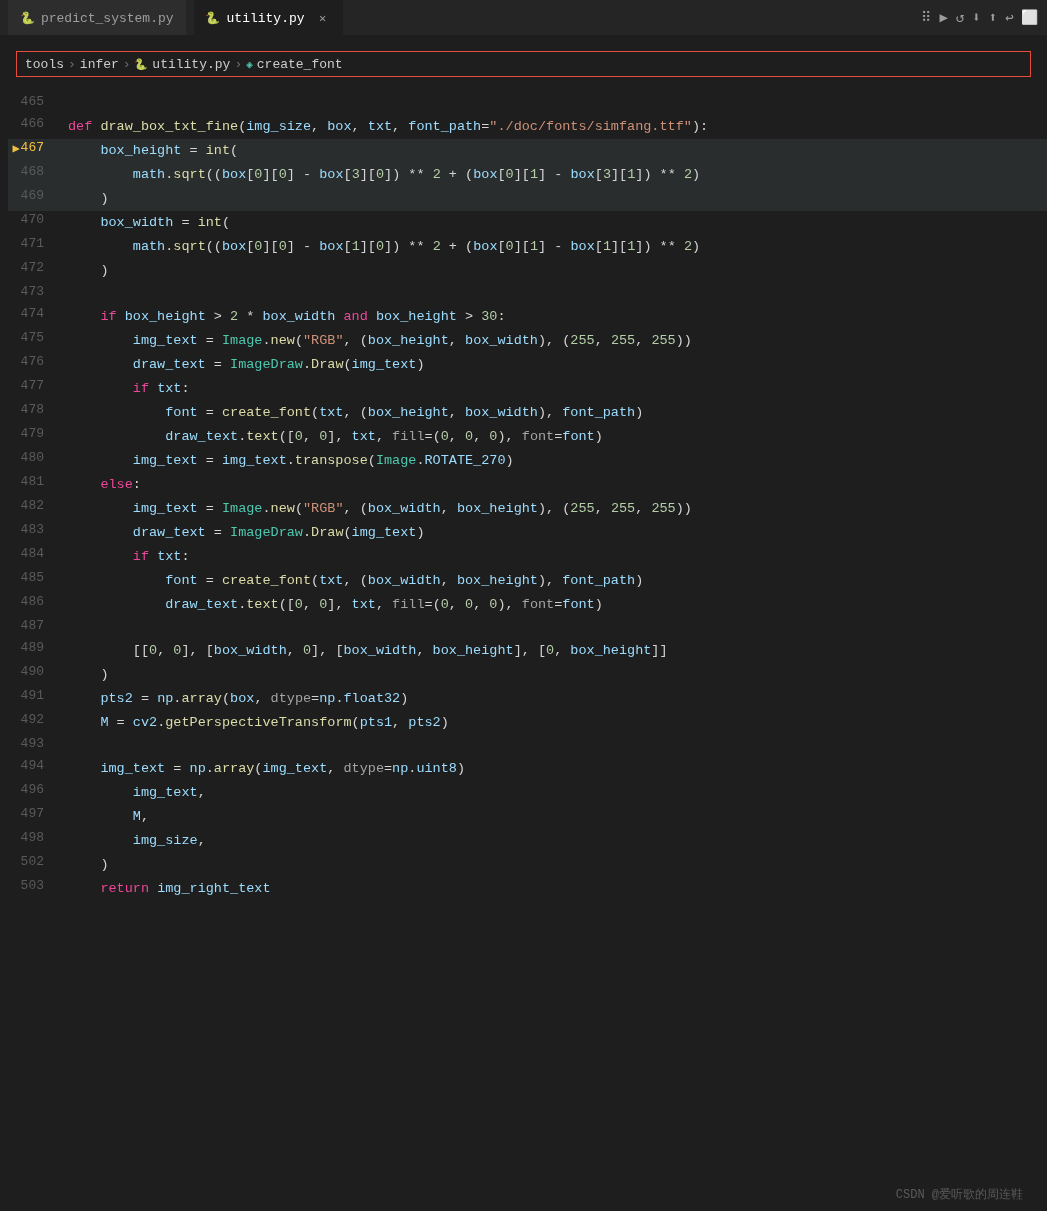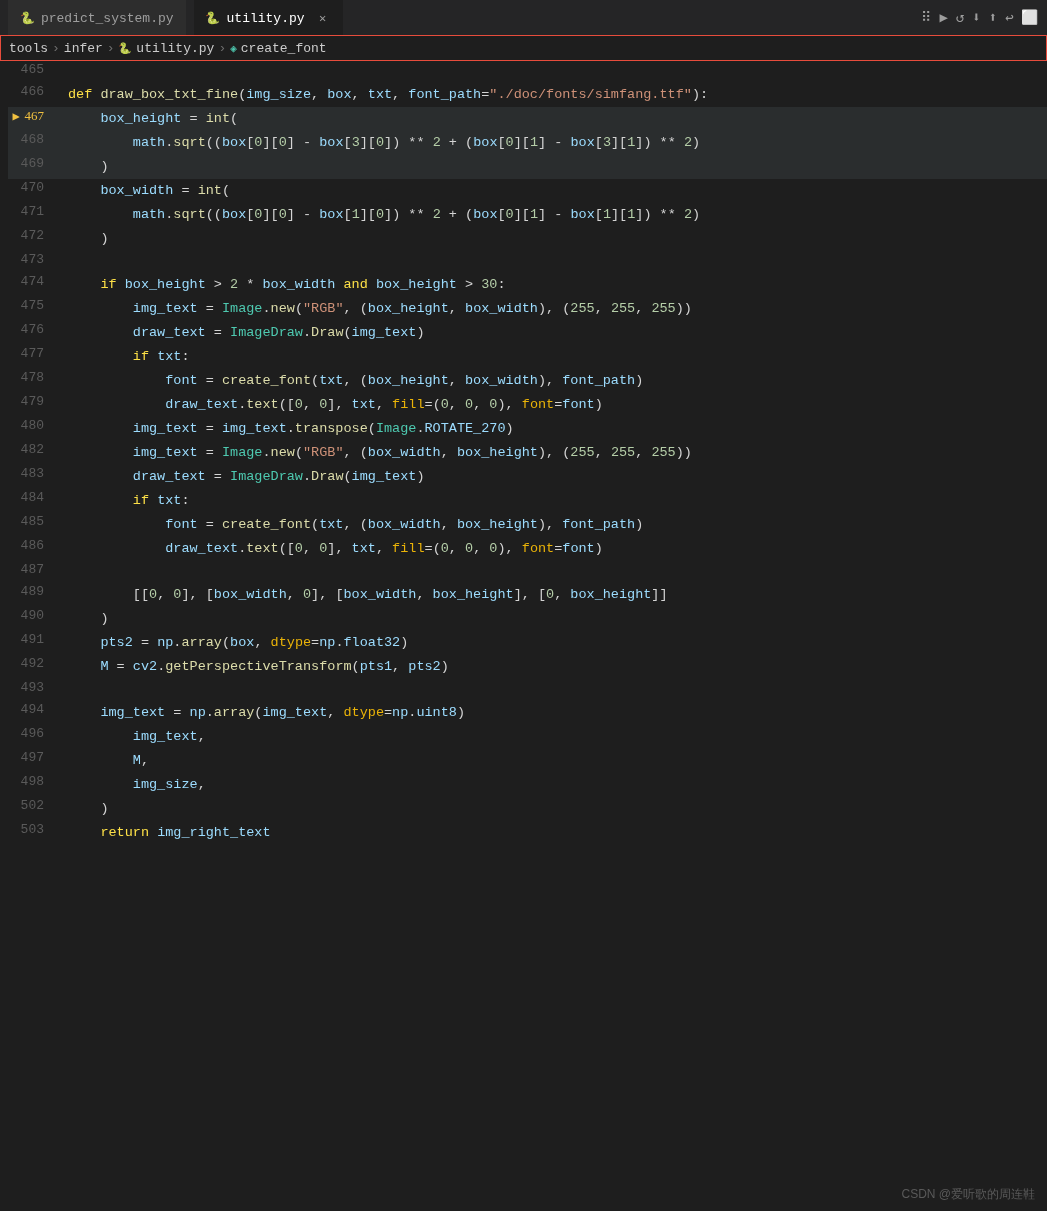--- a/index.html
+++ b/index.html
@@ -58,21 +58,21 @@
 
     
     .breadcrumb {
       display: flex;
       align-items: center;
       background: #1e1e1e;
       padding: 3px 8px;
       font-size: 13px;
       color: #9d9d9d;
       border: 1px solid #e74c3c;
-      margin: 0;
+      margin: 16px;
       height: 26px;
       gap: 4px;
     }
     .breadcrumb span { color: #9d9d9d; }
     .breadcrumb .sep { color: #6d6d6d; }
     .breadcrumb .bc-item { color: #cccccc; display: flex; align-items: center; gap: 4px; }
     .breadcrumb .bc-item .icon { color: #4ec9b0; font-size: 11px; }
 
     
     .code-container {
@@ -119,38 +119,38 @@
     }
 
     .code-content {
       flex: 1;
       padding: 1px 8px;
       white-space: pre;
       line-height: 22px;
     }
 
     
-    .kw { color: #fde047; } 
+    .kw { color: #ec4899; } 
     .fn { color: #dcdcaa; } 
     .var { color: #9cdcfe; } 
     .str { color: #ce9178; } 
     .num { color: #b5cea8; } 
     .op { color: #d4d4d4; } 
     .punc { color: #d4d4d4; } 
     .cls { color: #4ec9b0; }
     .param { color: #9cdcfe; }
-    .kwarg { color: #eab308; }
+    .kwarg { color: #a3a3a3; }
 
     .watermark {
       position: fixed;
       bottom: 8px;
-      right: 12px;
+      right: 24px;
       color: #5a5a5a;
       font-size: 12px;
-      font-family: Liberation Sans, sans-serif;
+      font-family: Liberation Mono, monospace;
     }
   </style>
 </head>
 <body>
 
 <div class="title-bar">
   <div class="tab inactive">
     <span class="tab-icon-python">🐍</span>
     <span>predict_system.py</span>
   </div>
@@ -193,21 +193,21 @@
     <div class="code-content"></div>
   </div>
 
   <div class="code-line">
     <div class="line-num">466</div>
     <div class="code-content"><span class="kw">def </span><span class="fn">draw_box_txt_fine</span><span class="punc">(</span><span class="param">img_size</span><span class="punc">, </span><span class="param">box</span><span class="punc">, </span><span class="param">txt</span><span class="punc">, </span><span class="param">font_path</span><span class="op">=</span><span class="str">"./doc/fonts/simfang.ttf"</span><span class="punc">):</span></div>
   </div>
 
   <div class="code-line highlighted">
     <div class="debug-arrow">▶</div>
-    <div class="line-num" style="color:#f0c040;font-family:Liberation Serif, serif;">467</div>
+    <div class="line-num" style="color:#f0c040;">467</div>
     <div class="code-content">    <span class="var">box_height</span><span class="op"> = </span><span class="fn">int</span><span class="punc">(</span></div>
   </div>
 
   <div class="code-line highlighted">
     <div class="line-num">468</div>
     <div class="code-content">        <span class="var">math</span><span class="punc">.</span><span class="fn">sqrt</span><span class="punc">((</span><span class="var">box</span><span class="punc">[</span><span class="num">0</span><span class="punc">][</span><span class="num">0</span><span class="punc">]</span><span class="op"> - </span><span class="var">box</span><span class="punc">[</span><span class="num">3</span><span class="punc">][</span><span class="num">0</span><span class="punc">])</span><span class="op"> ** </span><span class="num">2</span><span class="op"> + </span><span class="punc">(</span><span class="var">box</span><span class="punc">[</span><span class="num">0</span><span class="punc">][</span><span class="num">1</span><span class="punc">]</span><span class="op"> - </span><span class="var">box</span><span class="punc">[</span><span class="num">3</span><span class="punc">][</span><span class="num">1</span><span class="punc">])</span><span class="op"> ** </span><span class="num">2</span><span class="punc">)</span></div>
   </div>
 
   <div class="code-line highlighted">
     <div class="line-num">469</div>
@@ -262,20 +262,24 @@
   <div class="code-line">
     <div class="line-num">479</div>
     <div class="code-content">            <span class="var">draw_text</span><span class="punc">.</span><span class="fn">text</span><span class="punc">([</span><span class="num">0</span><span class="punc">, </span><span class="num">0</span><span class="punc">], </span><span class="var">txt</span><span class="punc">, </span><span class="kwarg">fill</span><span class="op">=</span><span class="punc">(</span><span class="num">0</span><span class="punc">, </span><span class="num">0</span><span class="punc">, </span><span class="num">0</span><span class="punc">), </span><span class="kwarg">font</span><span class="op">=</span><span class="var">font</span><span class="punc">)</span></div>
   </div>
 
   <div class="code-line">
     <div class="line-num">480</div>
     <div class="code-content">        <span class="var">img_text</span><span class="op"> = </span><span class="var">img_text</span><span class="punc">.</span><span class="fn">transpose</span><span class="punc">(</span><span class="cls">Image</span><span class="punc">.</span><span class="var">ROTATE_270</span><span class="punc">)</span></div>
   </div>
 
+  <div class="code-line">
+    <div class="line-num">481</div>
+    <div class="code-content">    <span class="kw">else</span><span class="punc">:</span></div>
+  </div>
 
   <div class="code-line">
     <div class="line-num">482</div>
     <div class="code-content">        <span class="var">img_text</span><span class="op"> = </span><span class="cls">Image</span><span class="punc">.</span><span class="fn">new</span><span class="punc">(</span><span class="str">"RGB"</span><span class="punc">, (</span><span class="var">box_width</span><span class="punc">, </span><span class="var">box_height</span><span class="punc">), (</span><span class="num">255</span><span class="punc">, </span><span class="num">255</span><span class="punc">, </span><span class="num">255</span><span class="punc">))</span></div>
   </div>
 
   <div class="code-line">
     <div class="line-num">483</div>
     <div class="code-content">        <span class="var">draw_text</span><span class="op"> = </span><span class="cls">ImageDraw</span><span class="punc">.</span><span class="fn">Draw</span><span class="punc">(</span><span class="var">img_text</span><span class="punc">)</span></div>
   </div>

